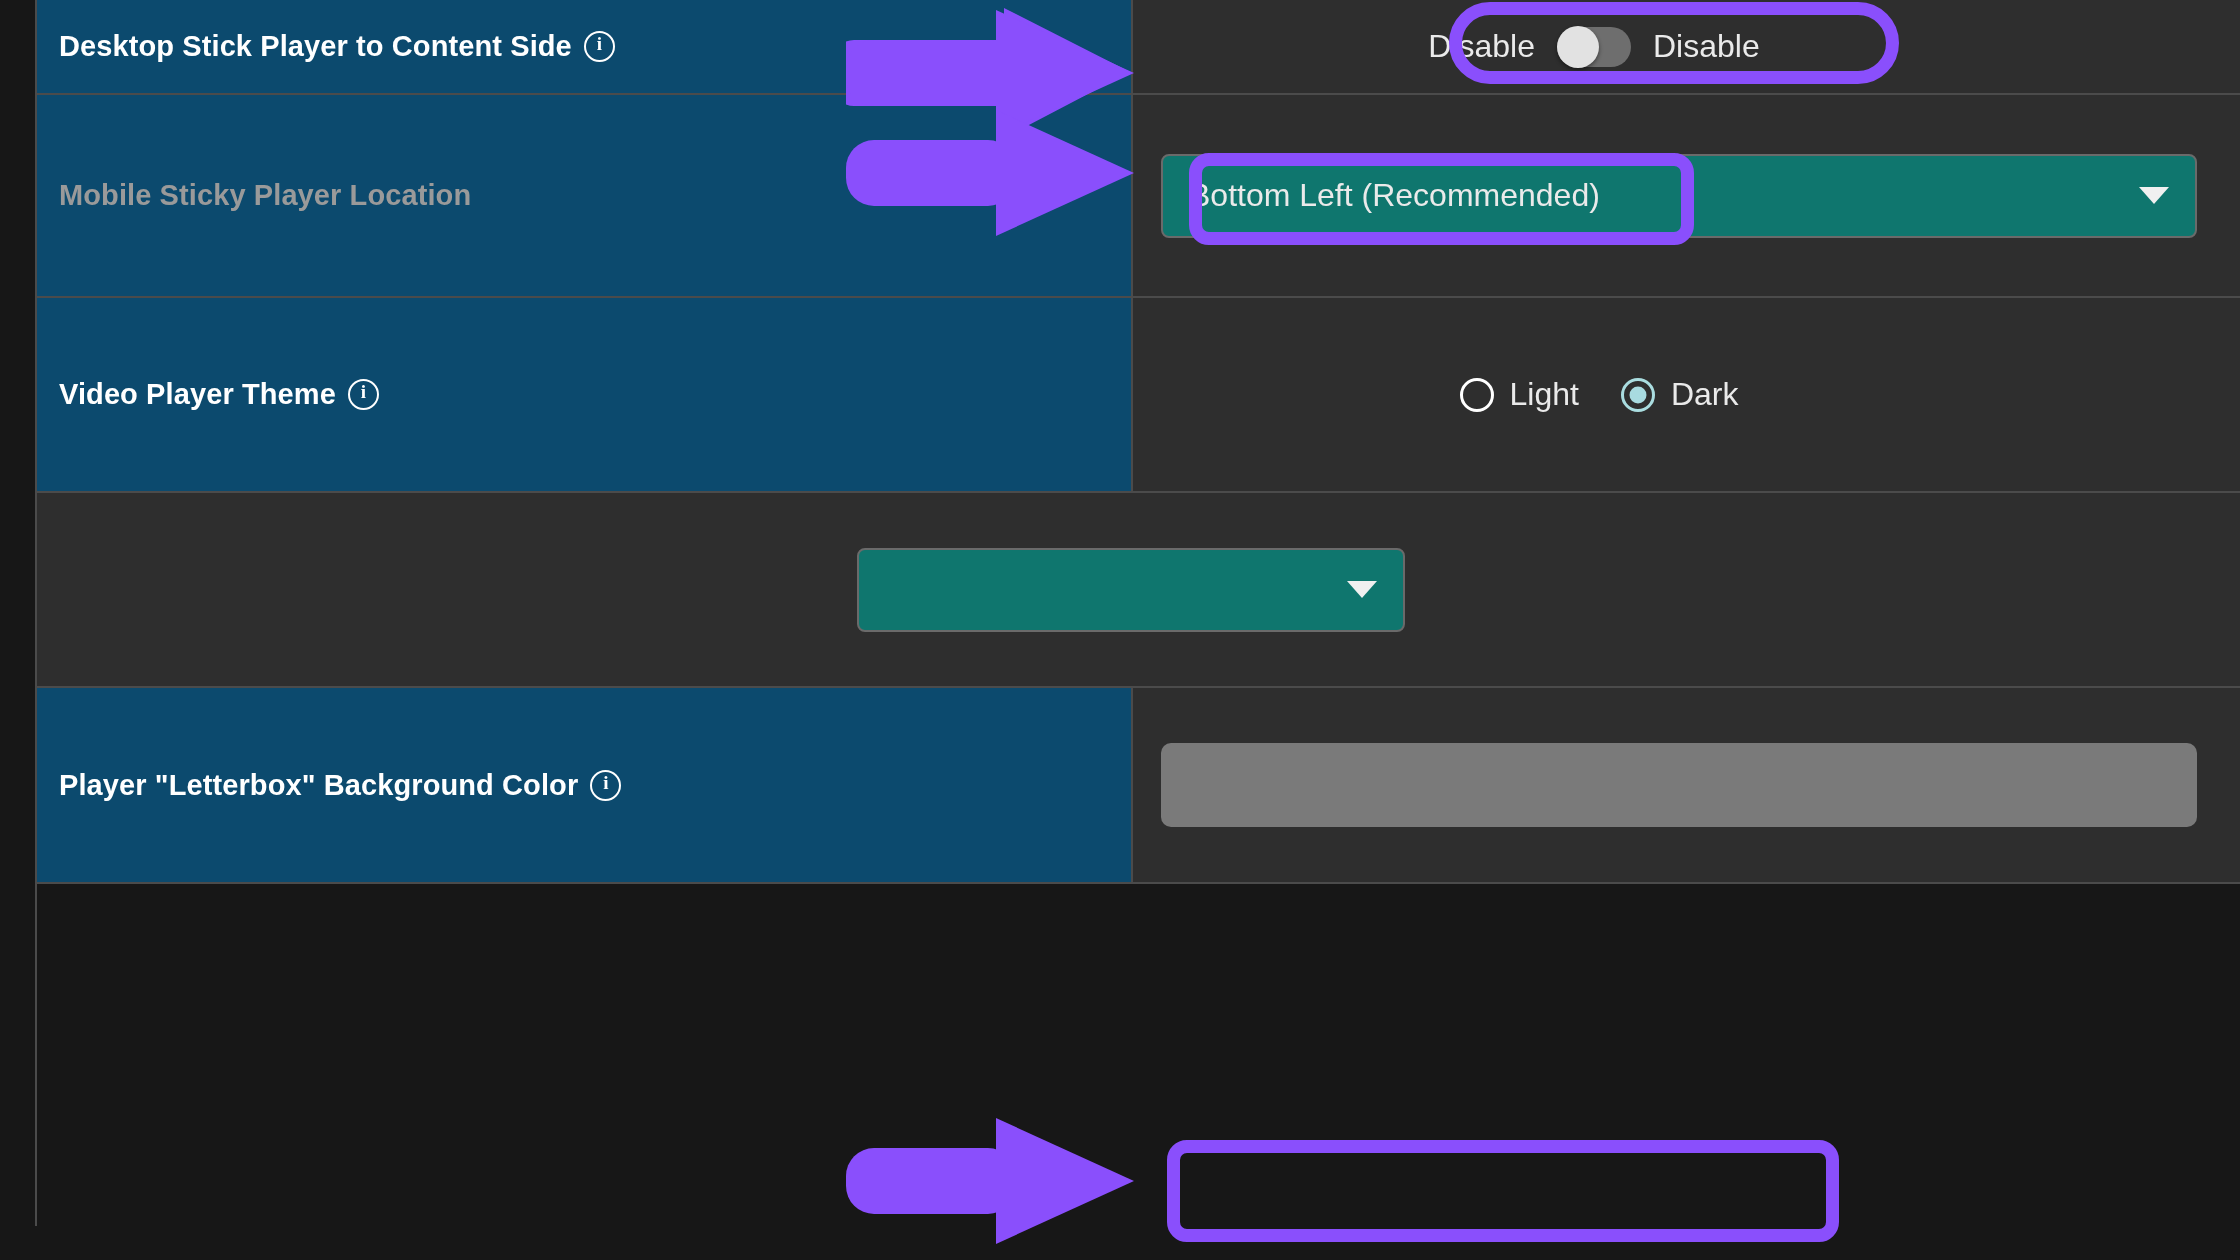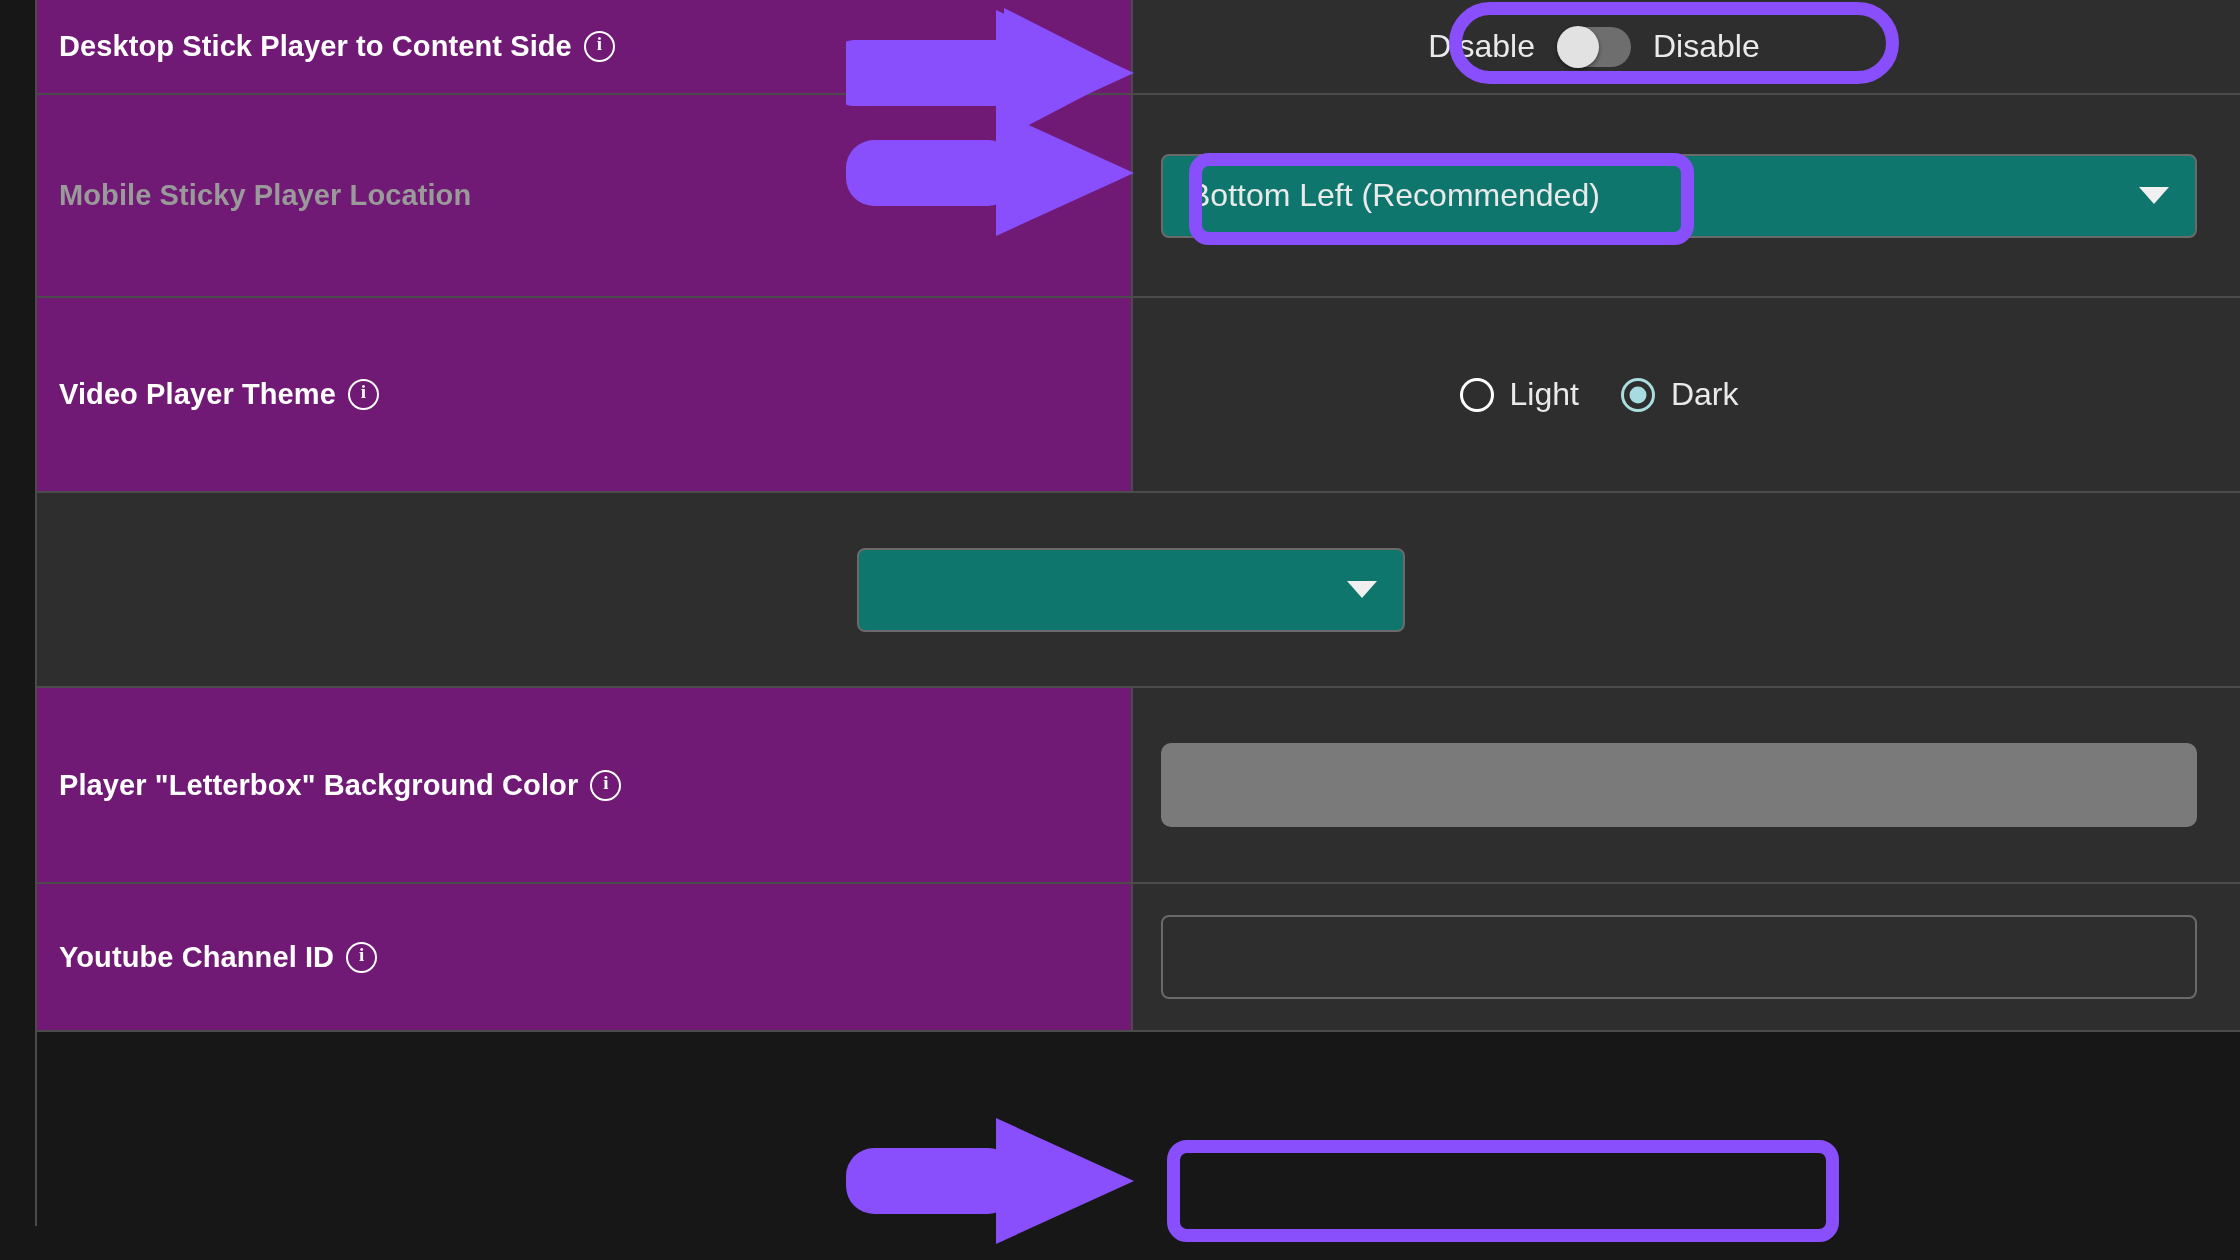--- a/index.html
+++ b/index.html
@@ -37,21 +37,21 @@
     position: relative;
     display: flex;
     width: 100%;
     box-sizing: border-box;
     border-bottom: 2px solid #4b4b4b;
   }
 
   .cell-label {
     width: 1096px;
     flex: 0 0 1096px;
-    background: #701a75;
+    background: #0c4a6e;
     box-sizing: border-box;
     border-right: 2px solid #4b4b4b;
     display: flex;
     align-items: center;
     padding: 0 0 0 22px;
   }
 
   .cell-control {
     flex: 1 1 auto;
     background: #2e2e2e;
@@ -330,31 +330,20 @@
         <div class="label-inner">
           <span class="label-text">Player "Letterbox" Background Color</span>
           <span class="info-icon"></span>
         </div>
       </div>
       <div class="cell-control">
         <div class="color-swatch" style="background:#7a7a7a"></div>
       </div>
     </div>
 
-    <div class="row r6" style="border-bottom:2px solid #4b4b4b">
-      <div class="cell-label">
-        <div class="label-inner">
-          <span class="label-text">Youtube Channel ID</span>
-          <span class="info-icon"></span>
-        </div>
-      </div>
-      <div class="cell-control">
-        <input class="text-input" type="text" value="" style="">
-      </div>
-    </div>
 
   </div>
 
   <div class="overlay">
 
     <svg class="anno-arrow" style="left:846px; top:4px;" width="290" height="140" viewBox="0 0 290 140">
       <path d="M8 36 h150 V4 L284 68 L158 134 V102 H8 a22 22 0 0 1 -22 -22 v-22 a22 22 0 0 1 22 -22 z" fill="#8a4ffc"></path>
       <rect x="0" y="36" width="170" height="66" rx="28" fill="#8a4ffc"></rect>
       <path d="M150 6 L288 69 L150 132 Z" fill="#8a4ffc"></path>
     </svg>

